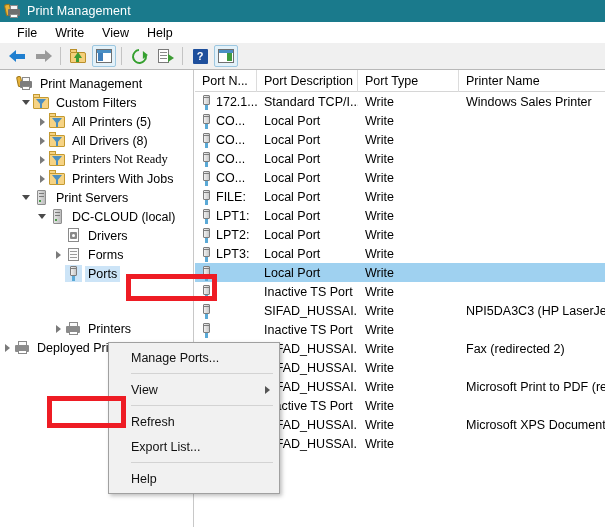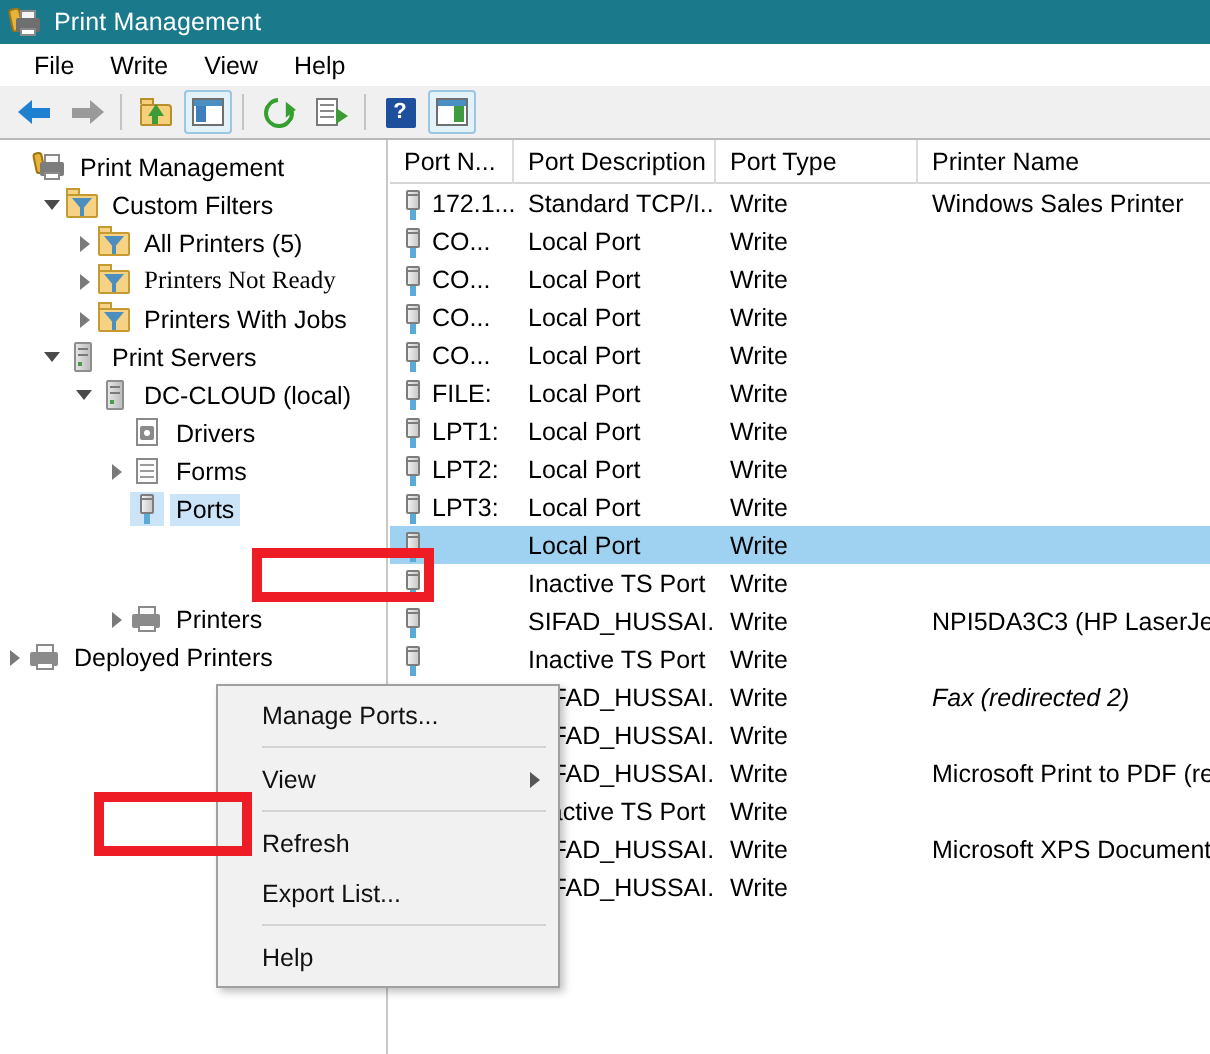--- a/index.html
+++ b/index.html
@@ -642,20 +642,27 @@
           <span class="ticon"><span class="ic-filter"><span class="ft"></span><span class="fd"></span><span class="fns"></span><span class="fn"></span></span></span>
           <span class="tlabel">Custom Filters</span>
         </div>
         <div class="tnode" style="padding-left: 35px;">
           <span class="tw">
             <span class="chev"></span>
           </span>
           <span class="ticon"><span class="ic-filter"><span class="ft"></span><span class="fd"></span><span class="fns"></span><span class="fn"></span></span></span>
           <span class="tlabel">All Printers (5)</span>
         </div>
+        <div class="tnode" style="padding-left: 35px;">
+          <span class="tw">
+            <span class="chev"></span>
+          </span>
+          <span class="ticon"><span class="ic-filter"><span class="ft"></span><span class="fd"></span><span class="fns"></span><span class="fn"></span></span></span>
+          <span class="tlabel">All Drivers (8)</span>
+        </div>
         <div class="tnode" style="padding-left: 35px; font-family: Liberation Serif, serif;">
           <span class="tw">
             <span class="chev"></span>
           </span>
           <span class="ticon"><span class="ic-filter"><span class="ft"></span><span class="fd"></span><span class="fns"></span><span class="fn"></span></span></span>
           <span class="tlabel">Printers Not Ready</span>
         </div>
         <div class="tnode" style="padding-left: 35px;">
           <span class="tw">
             <span class="chev"></span>
@@ -925,21 +932,21 @@
             <div class="cell c0" style="width: 62px;">
               <span class="cell-icon"><span class="ic-port"><span class="pbody"></span><span class="pline"></span><span class="pplug"></span></span></span>
               <span></span>
             </div>
             <div class="cell c1" style="width: 101px;">
               <span>SIFAD_HUSSAI...</span>
             </div>
             <div class="cell c2" style="width: 101px;">
               <span>Write</span>
             </div>
-            <div class="cell c3" style="width: 146px; font-style: italic;">
+            <div class="cell c3" style="width: 146px;">
               <span>Fax (redirected 2)</span>
             </div>
           </div>
           <div class="lv-row">
             <div class="cell c0" style="width: 62px;">
               <span class="cell-icon"><span class="ic-port"><span class="pbody"></span><span class="pline"></span><span class="pplug"></span></span></span>
               <span></span>
             </div>
             <div class="cell c1" style="width: 101px;">
               <span>SIFAD_HUSSAI...</span>

